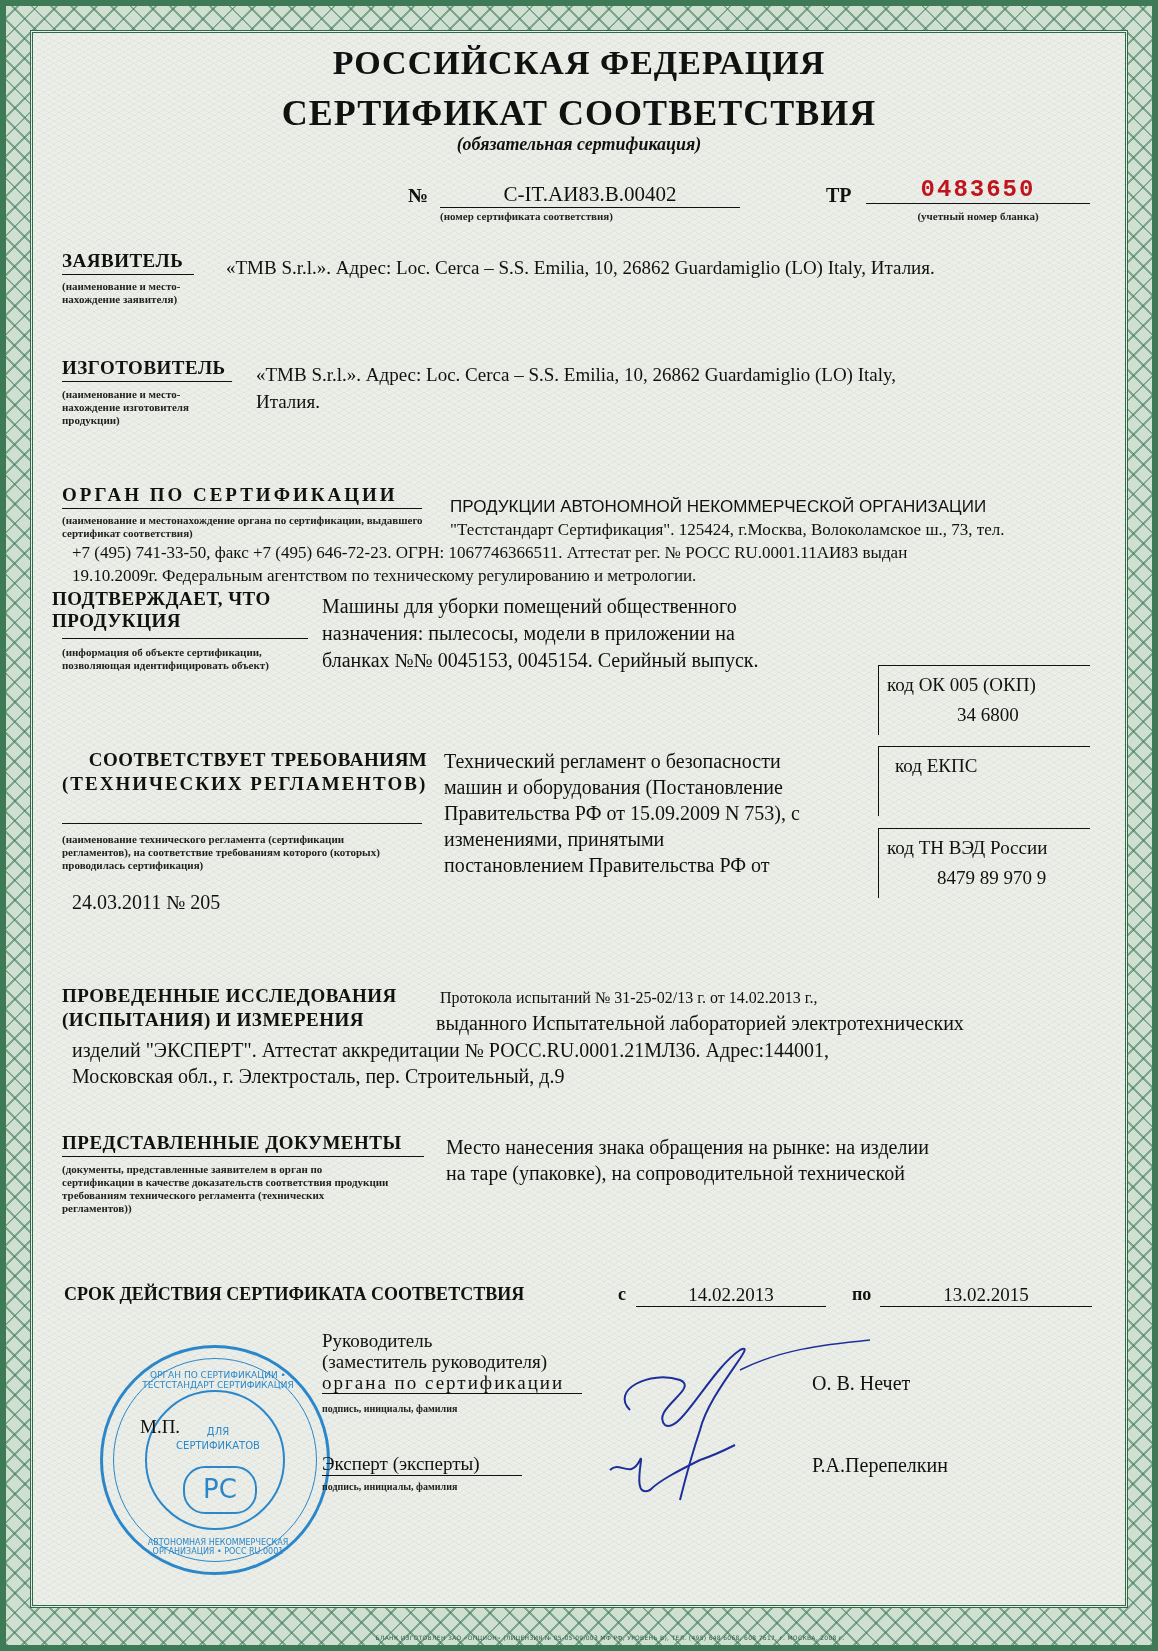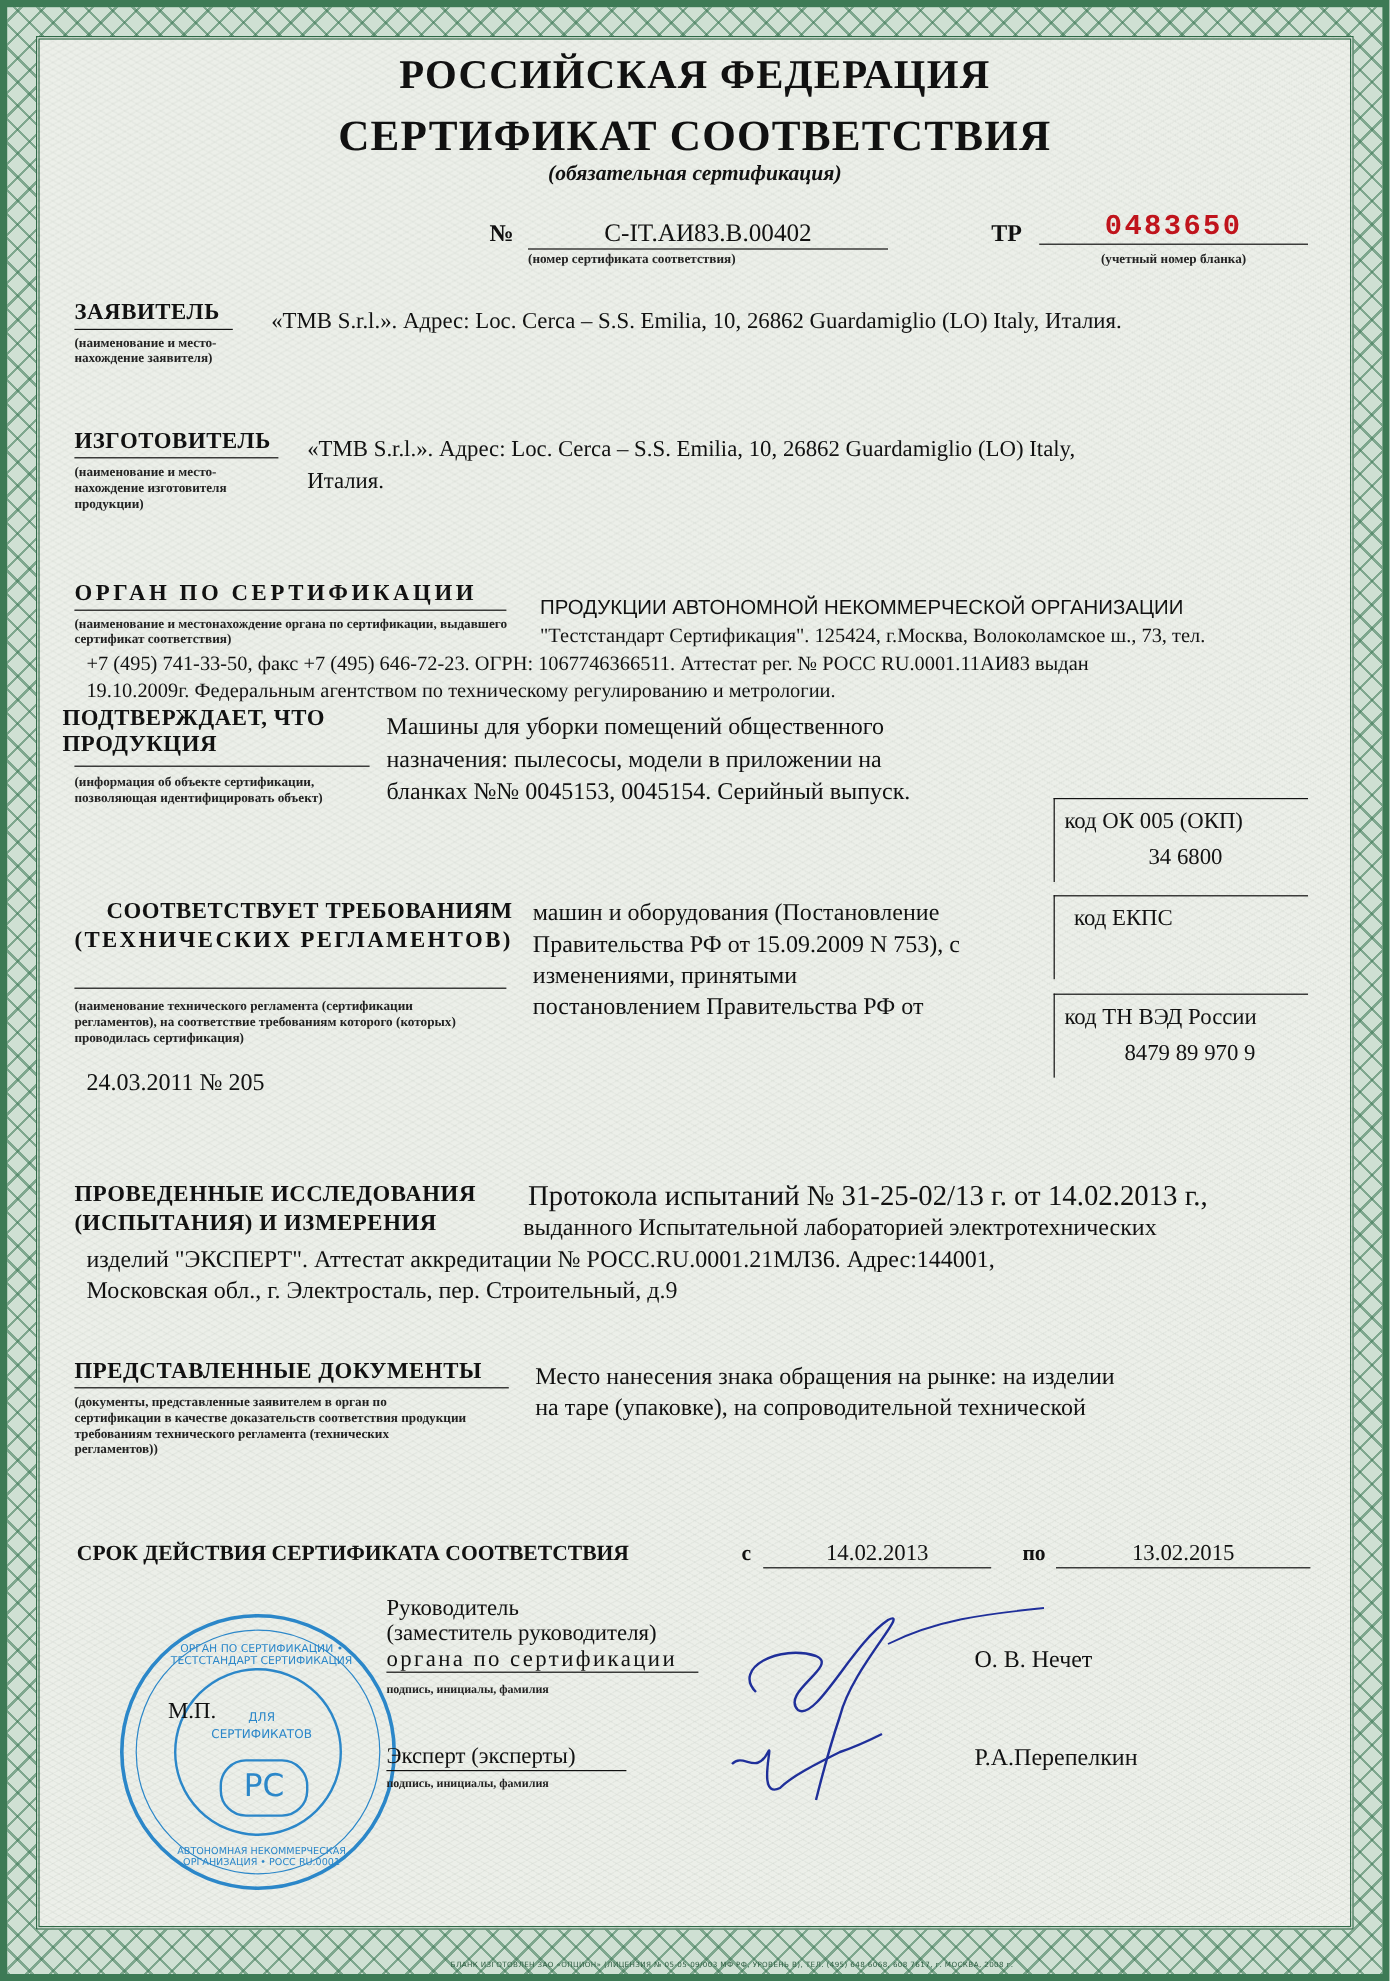--- a/index.html
+++ b/index.html
@@ -89,32 +89,33 @@
   <div style="padding-left:50px;">8479 89 970 9</div>
 </div>
 
 <div class="abs label noline" style="left:62px;top:748px;line-height:24px;font-size:19px;text-align:right;">
   <div>СООТВЕТСТВУЕТ ТРЕБОВАНИЯМ</div>
   <div style="letter-spacing:2px;">(ТЕХНИЧЕСКИХ РЕГЛАМЕНТОВ)</div>
 </div>
 <div class="abs" style="left:62px;top:823px;width:360px;border-bottom:1.5px solid #111;"></div>
 <div class="abs caption" style="left:62px;top:833px;width:340px;">(наименование технического регламента (сертификации регламентов), на соответствие требованиям которого (которых) проводилась сертификация)</div>
 <div class="abs val" style="left:444px;top:748px;font-size:20px;line-height:26px;">
+  <div>Технический регламент о безопасности</div>
   <div>машин и оборудования (Постановление</div>
   <div>Правительства РФ от 15.09.2009 N 753), с</div>
   <div>изменениями, принятыми</div>
   <div>постановлением Правительства РФ от</div>
 </div>
 <div class="abs val" style="left:72px;top:890px;font-size:20px;">24.03.2011 № 205</div>
 
 <div class="abs label noline" style="left:62px;top:984px;line-height:24px;">
   <div>ПРОВЕДЕННЫЕ ИССЛЕДОВАНИЯ</div>
   <div>(ИСПЫТАНИЯ) И ИЗМЕРЕНИЯ</div>
 </div>
-<div class="abs val" style="left:440px;top:985px;font-size:24px;">Протокола испытаний № 31-25-02/13 г. от 14.02.2013 г.,</div>
+<div class="abs val" style="left:440px;top:985px;font-size:16px;">Протокола испытаний № 31-25-02/13 г. от 14.02.2013 г.,</div>
 <div class="abs val" style="left:436px;top:1011px;font-size:20px;">выданного Испытательной лабораторией электротехнических</div>
 <div class="abs val" style="left:72px;top:1038px;font-size:20px;">изделий "ЭКСПЕРТ". Аттестат аккредитации № РОСС.RU.0001.21МЛ36. Адрес:144001,</div>
 <div class="abs val" style="left:72px;top:1064px;font-size:20px;">Московская обл., г. Электросталь, пер. Строительный, д.9</div>
 
 <div class="abs label" style="left:62px;top:1132px;width:362px;">ПРЕДСТАВЛЕННЫЕ ДОКУМЕНТЫ</div>
 <div class="abs caption" style="left:62px;top:1163px;width:330px;">(документы, представленные заявителем в орган по сертификации в качестве доказательств соответствия продукции требованиям технического регламента (технических регламентов))</div>
 <div class="abs val" style="left:446px;top:1134px;font-size:20px;line-height:26px;">
   <div>Место нанесения знака обращения на рынке: на изделии</div>
   <div>на таре (упаковке), на сопроводительной технической</div>
 </div>

